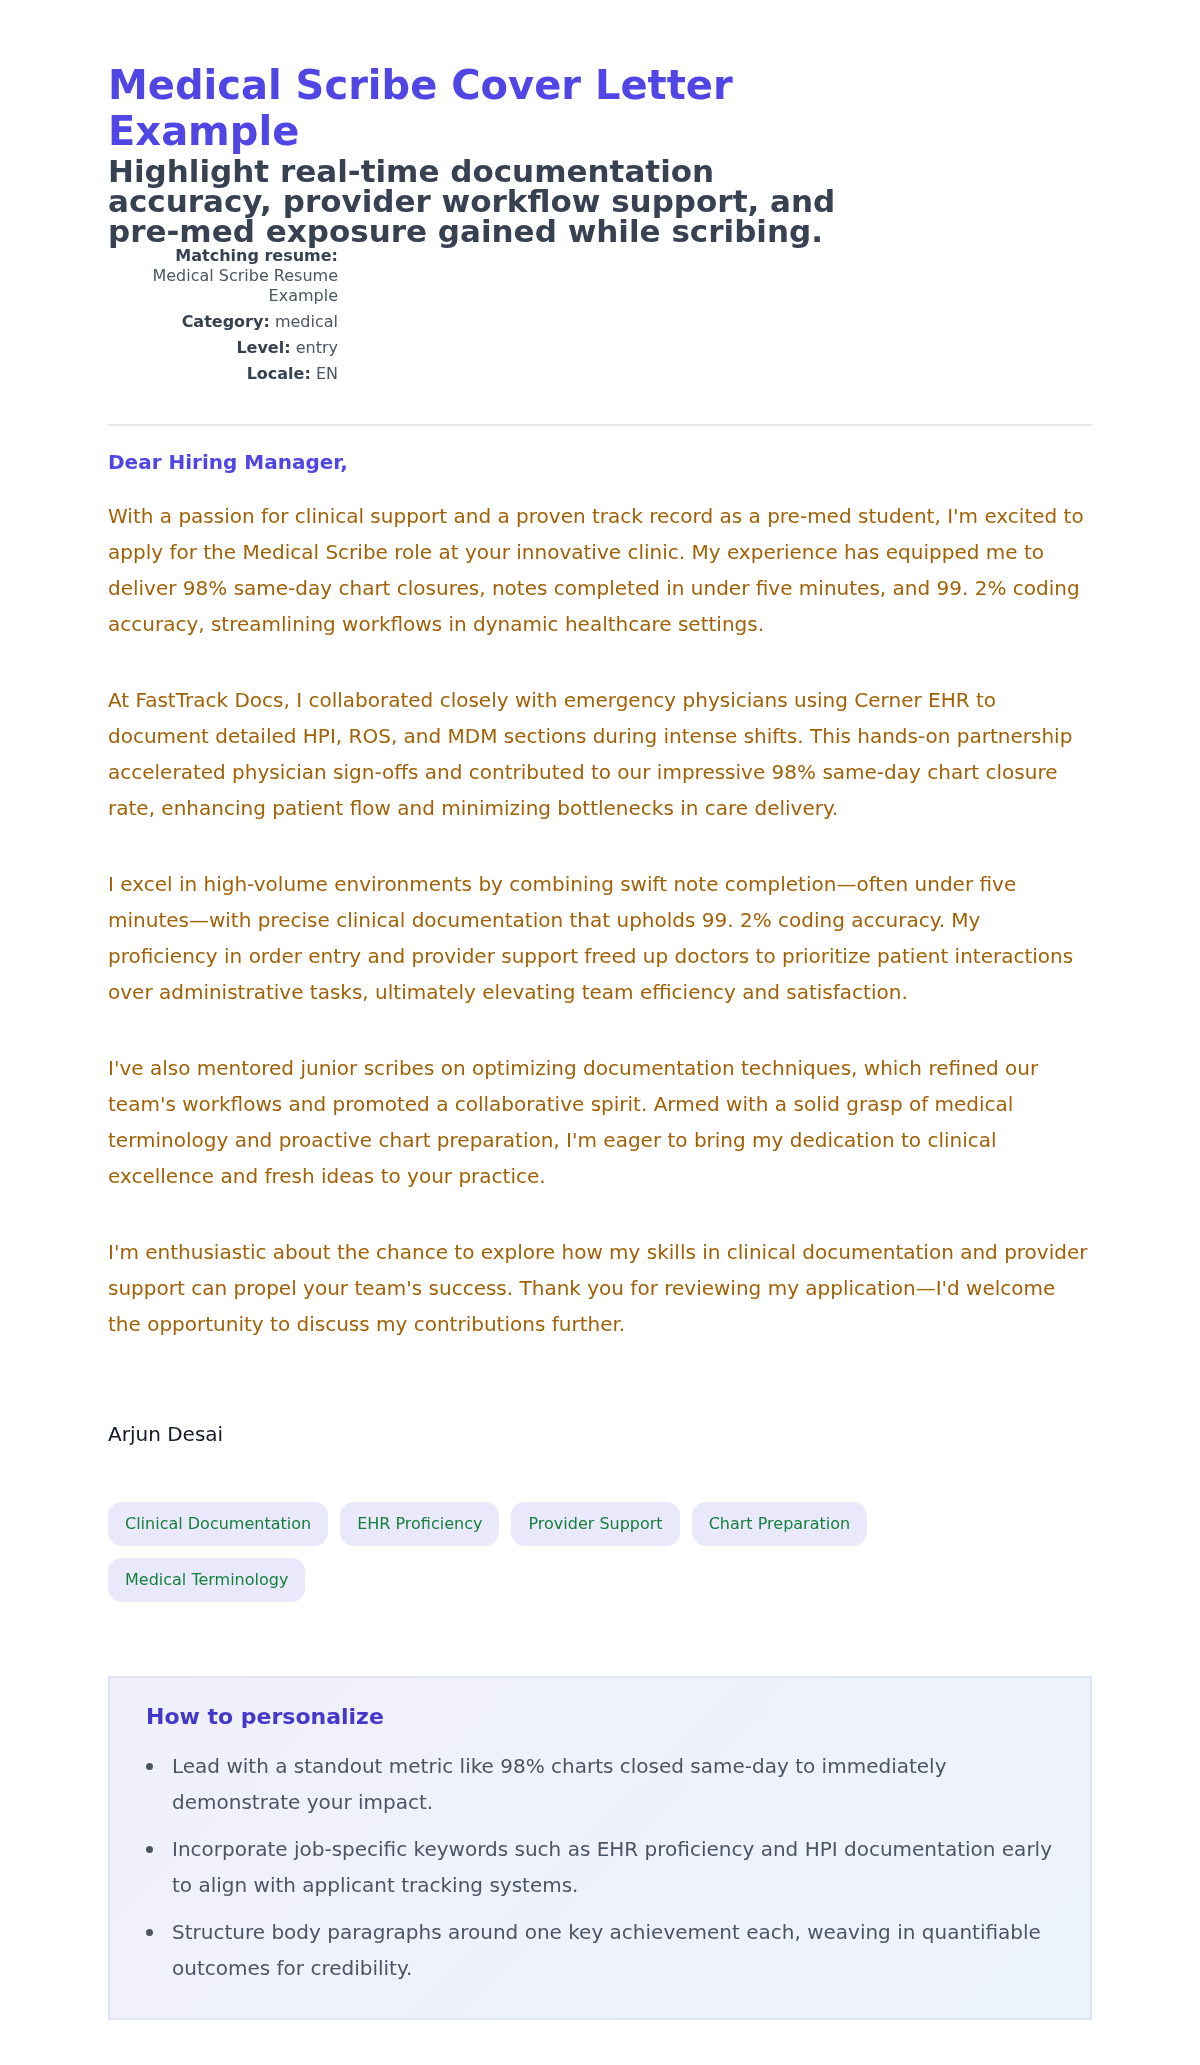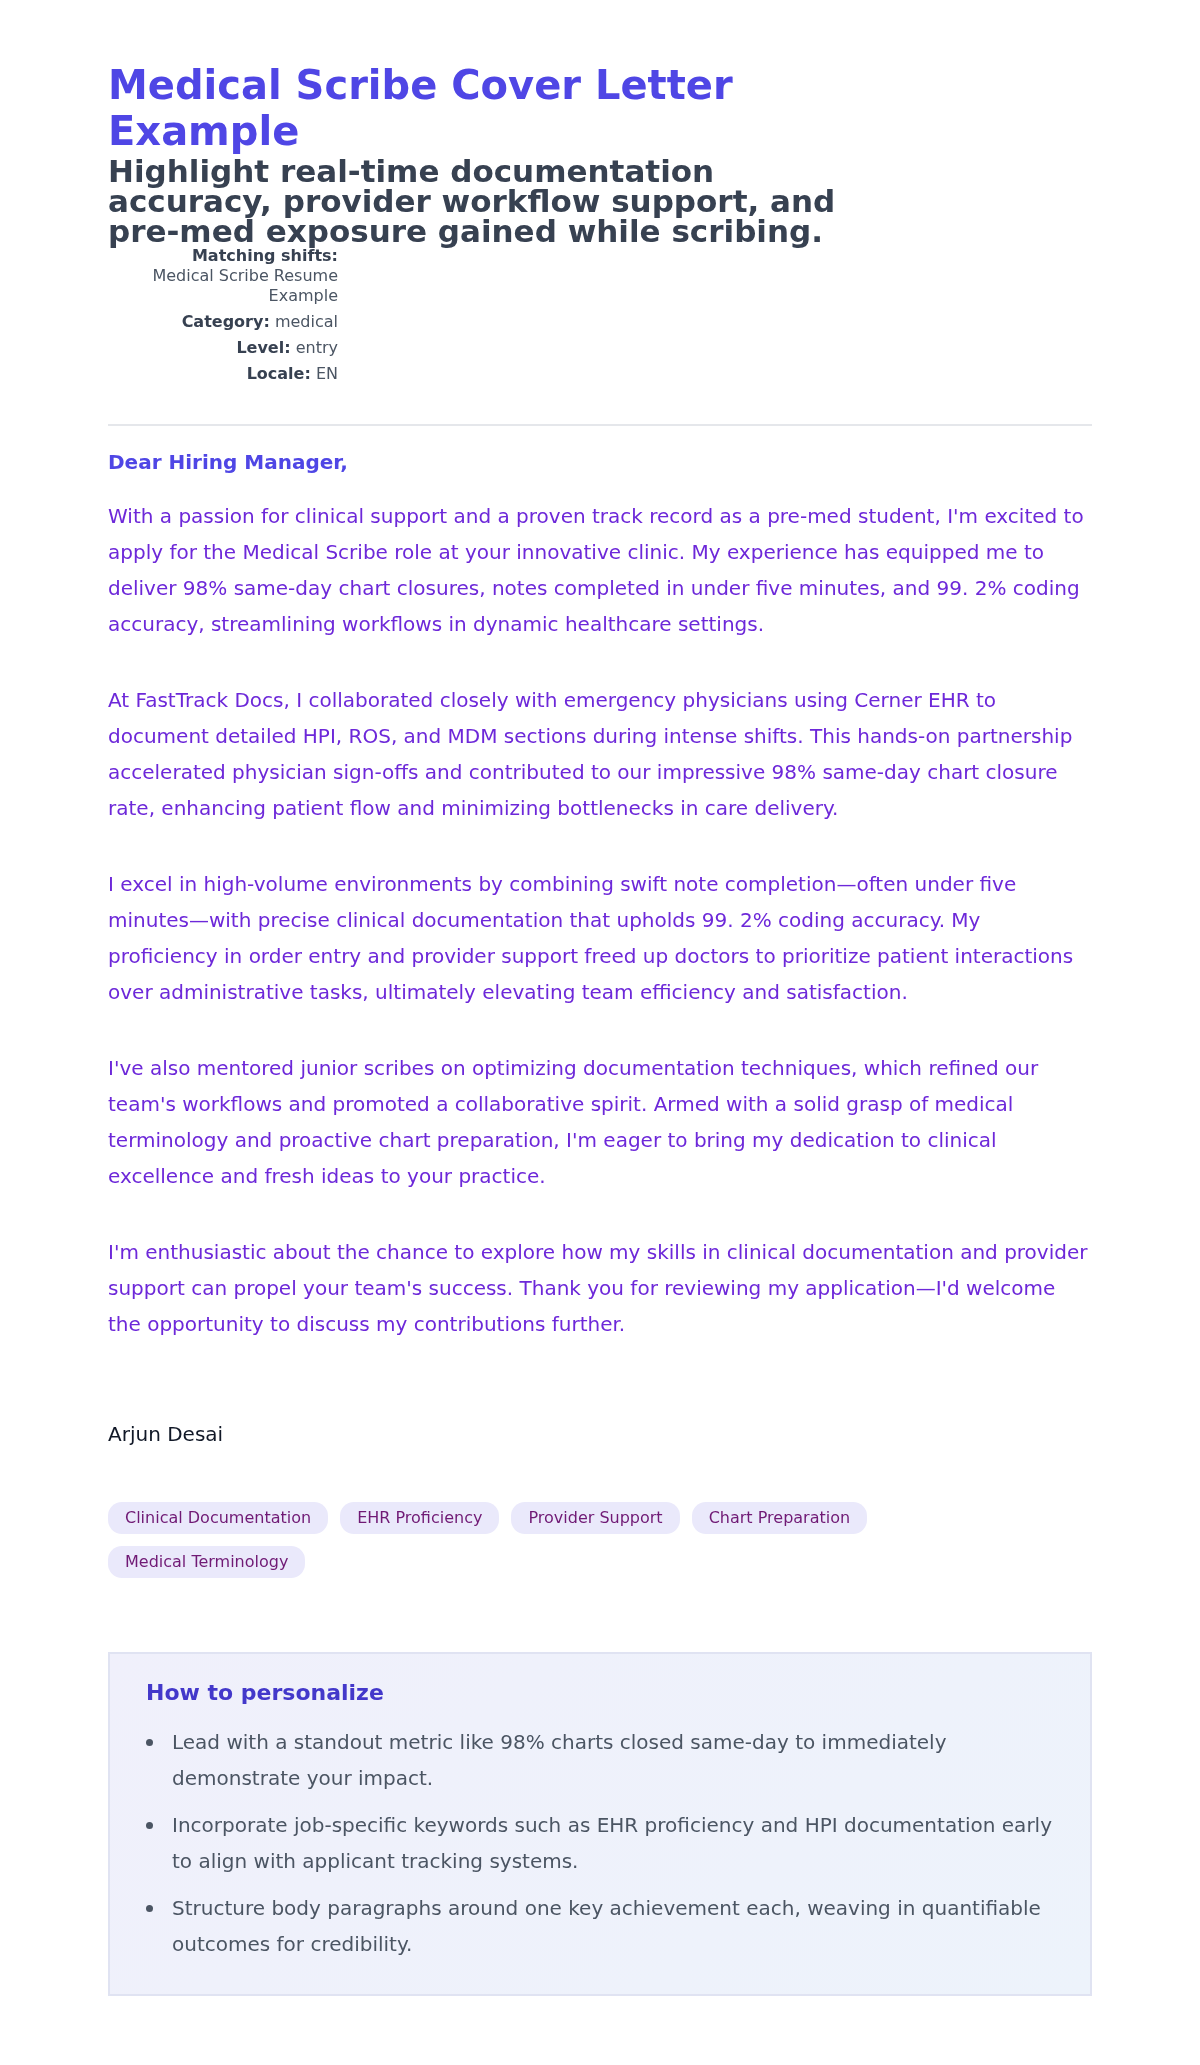--- a/index.html
+++ b/index.html
@@ -48,21 +48,21 @@
   .greeting {
     margin-top: 24px;
     font-size: 20px;
     font-weight: bold;
     color: #4f46e5;
   }
   .body-paras { margin-top: 24px; }
   .para {
     font-size: 20px;
     line-height: 36px;
-    color: #6d28d9;
+    color: #a16207;
     margin-bottom: 40px;
   }
   .para:last-child { margin-bottom: 0; }
 
   .signoff { margin-top: 80px; }
   .sig-name {
     font-size: 20px;
     font-weight: normal;
     color: #111827;
   }
@@ -74,23 +74,23 @@
 
   .tags {
     margin-top: 56px;
     display: flex;
     flex-wrap: wrap;
     gap: 12px;
     width: 820px;
   }
   .tag {
     background: #eae9fb;
-    color: #701a75;
+    color: #15803d;
     font-size: 16px;
-    padding: 6px 17px;
+    padding: 12px 17px;
     line-height: 20px;
     border-radius: 14px;
   }
 
   .tips {
     margin-top: 74px;
     border: 2px solid #e0e3f2;
     background: linear-gradient(135deg, #f0f0fb 0%, #edf3fb 100%);
     padding: 24px 28px 32px 36px;
   }
@@ -128,21 +128,21 @@
 
 <div class="page">
 
   <header class="header">
     <div class="header-left">
       <h1 class="title">Medical Scribe Cover Letter Example</h1>
       <h2 class="subtitle">Highlight real-time documentation accuracy, provider workflow support, and pre-med exposure gained while scribing.</h2>
     </div>
     <div class="meta">
       <div class="meta-row">
-        <span class="k">Matching shifts:</span>
+        <span class="k">Matching resume:</span>
         <span class="meta-block-val">Medical Scribe Resume Example</span>
       </div>
       <div class="meta-row">
         <span class="k">Category:</span>
         <span>medical</span>
       </div>
       <div class="meta-row">
         <span class="k">Level:</span>
         <span>entry</span>
       </div>

